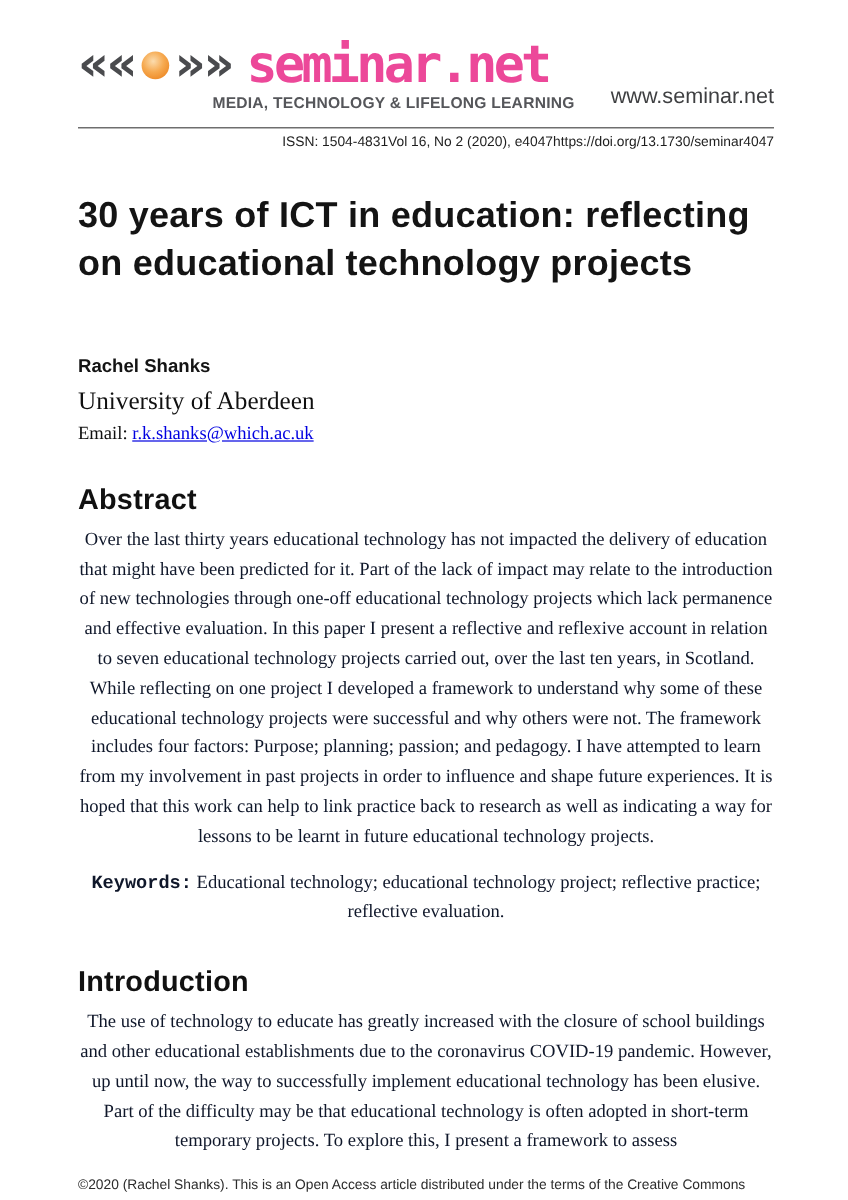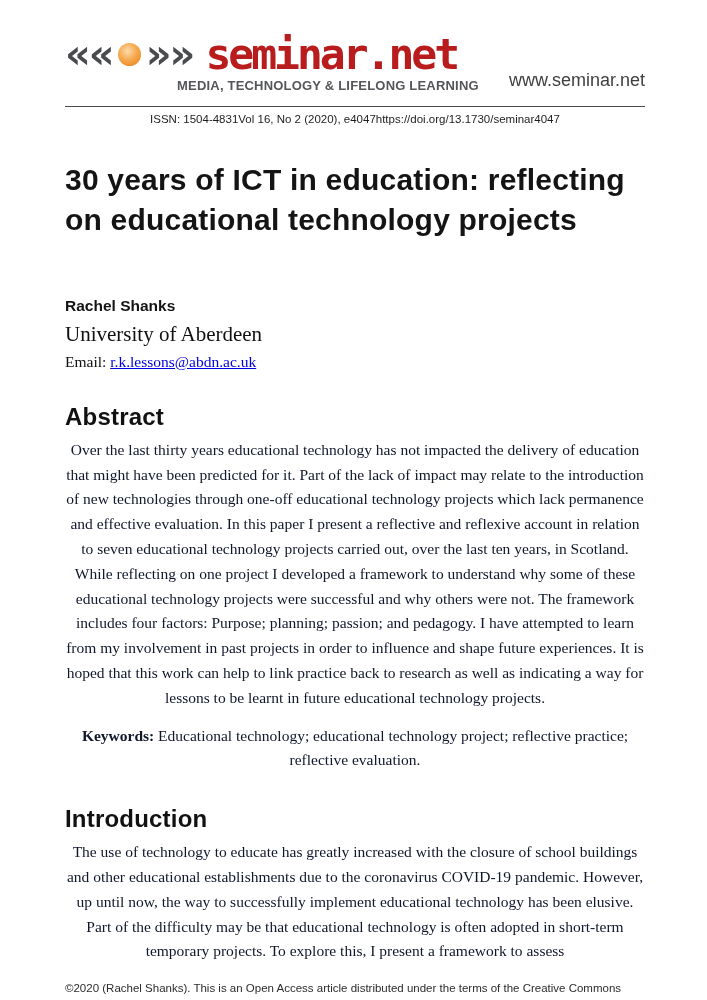--- a/index.html
+++ b/index.html
@@ -17,35 +17,35 @@
   .logo-mark .guillemet {
     font-family:"DejaVu Sans", sans-serif; font-weight:bold;
     font-size:40px; line-height:1; color:#4a4b4e; letter-spacing:-2px;
   }
   .logo-dot {
     width:23px; height:23px; border-radius:50%; margin:0 5px;
     background:radial-gradient(circle at 42% 35%, #fbdcae 0%, #f6a94f 45%, #ef8f2d 75%, #df7716 100%);
   }
   .wordmark {
     font-family:"DejaVu Sans Mono", monospace; font-weight:bold;
-    font-size:43px; line-height:0.95; color:#b91c1c; letter-spacing:-3px;
+    font-size:43px; line-height:0.95; color:#ec4899; letter-spacing:-3px;
   }
   .tagline {
     font-family:"Liberation Sans", sans-serif; font-weight:bold;
     font-size:13px; color:#55565a; margin-left:96px; margin-top:3px; letter-spacing:0.2px;padding-left:16px;
   }
   .website {
     font-family:"Liberation Sans", sans-serif; font-size:18px;
     color:#3e3f41; padding-bottom:2px;
   }
 
   .rule { border:none; border-top:1.5px solid #4b4b4b; margin:13px 0 6px; }
 
   .meta-row {
-    display:flex; justify-content:center;
+    display:flex; justify-content:flex-end;
     font-family:"Liberation Sans", sans-serif; font-size:11.5px; color:#1d1d1d;
   }
 
   
   h1.title {
     font-family:"Liberation Sans", sans-serif; font-weight:bold;
     font-size:30px; line-height:1.35; color:#141414;
     margin:35px 0 0 0; letter-spacing:0.2px;
   }
 
@@ -59,21 +59,21 @@
   .email-line a { color:#0000e0; text-decoration:underline; }
 
   h2.section-heading {
     font-family:"Liberation Sans", sans-serif; font-weight:bold;
     font-size:24px; color:#111111; margin:32px 0 7px 0; letter-spacing:0.2px;
   }
   p.body-text {
     font-size:15.5px; line-height:1.6; margin:0 0 13px 0; color:#0f172a;
     text-align:center;
   }
-  p.keywords b { font-weight:bold; }
+  p.keywords b { font-weight:bold;font-family:Liberation Mono, monospace; }
 
   
   .license {
     font-family:"Liberation Sans", sans-serif; font-size:11.5px;
     line-height:1.55; color:#2c2c2c; margin-top:16px;
   }
 </style>
 </head>
 <body>
 
@@ -101,21 +101,21 @@
     <span>Vol 16, No 2 (2020), e4047</span>
     <span>https://doi.org/13.1730/seminar4047</span>
   </div>
 
   <h1 class="title">30 years of ICT in education: reflecting on educational technology projects</h1>
 
   <div class="author-block">
     <div class="author-name">Rachel Shanks</div>
     <div class="affiliation">University of Aberdeen</div>
     <div class="email-line">
-      <span>Email: </span><a href="#">r.k.lessons@abdn.ac.uk</a>
+      <span>Email: </span><a href="#">r.k.shanks@which.ac.uk</a>
     </div>
   </div>
 
   <h2 class="section-heading">Abstract</h2>
   <p class="body-text">Over the last thirty years educational technology has not impacted the delivery of education that might have been predicted for it. Part of the lack of impact may relate to the introduction of new technologies through one-off educational technology projects which lack permanence and effective evaluation. In this paper I present a reflective and reflexive account in relation to seven educational technology projects carried out, over the last ten years, in Scotland. While reflecting on one project I developed a framework to understand why some of these educational technology projects were successful and why others were not. The framework includes four factors: Purpose; planning; passion; and pedagogy. I have attempted to learn from my involvement in past projects in order to influence and shape future experiences. It is hoped that this work can help to link practice back to research as well as indicating a way for lessons to be learnt in future educational technology projects.</p>
   <p class="body-text keywords"><b>Keywords:</b><span> Educational technology; educational technology project; reflective practice; reflective evaluation.</span></p>
 
   <h2 class="section-heading">Introduction</h2>
   <p class="body-text">The use of technology to educate has greatly increased with the closure of school buildings and other educational establishments due to the coronavirus COVID-19 pandemic. However, up until now, the way to successfully implement educational technology has been elusive. Part of the difficulty may be that educational technology is often adopted in short-term temporary projects. To explore this, I present a framework to assess</p>
 

